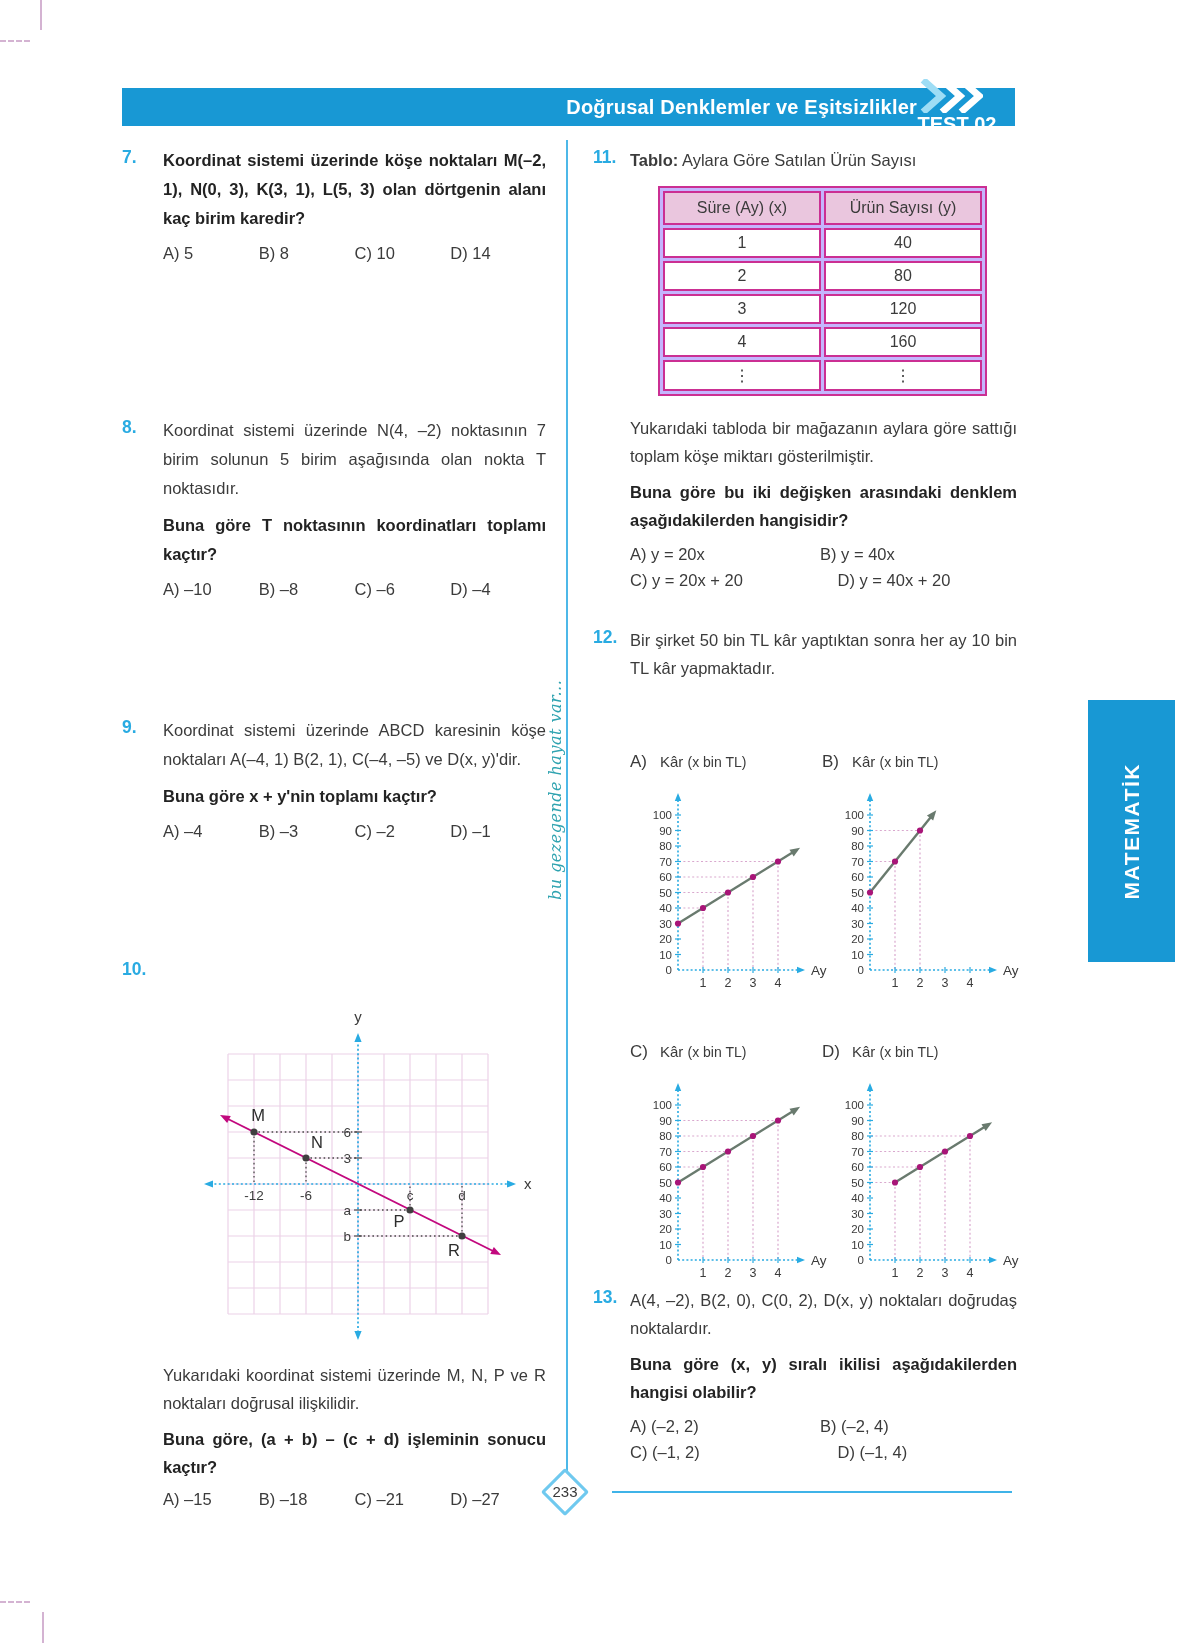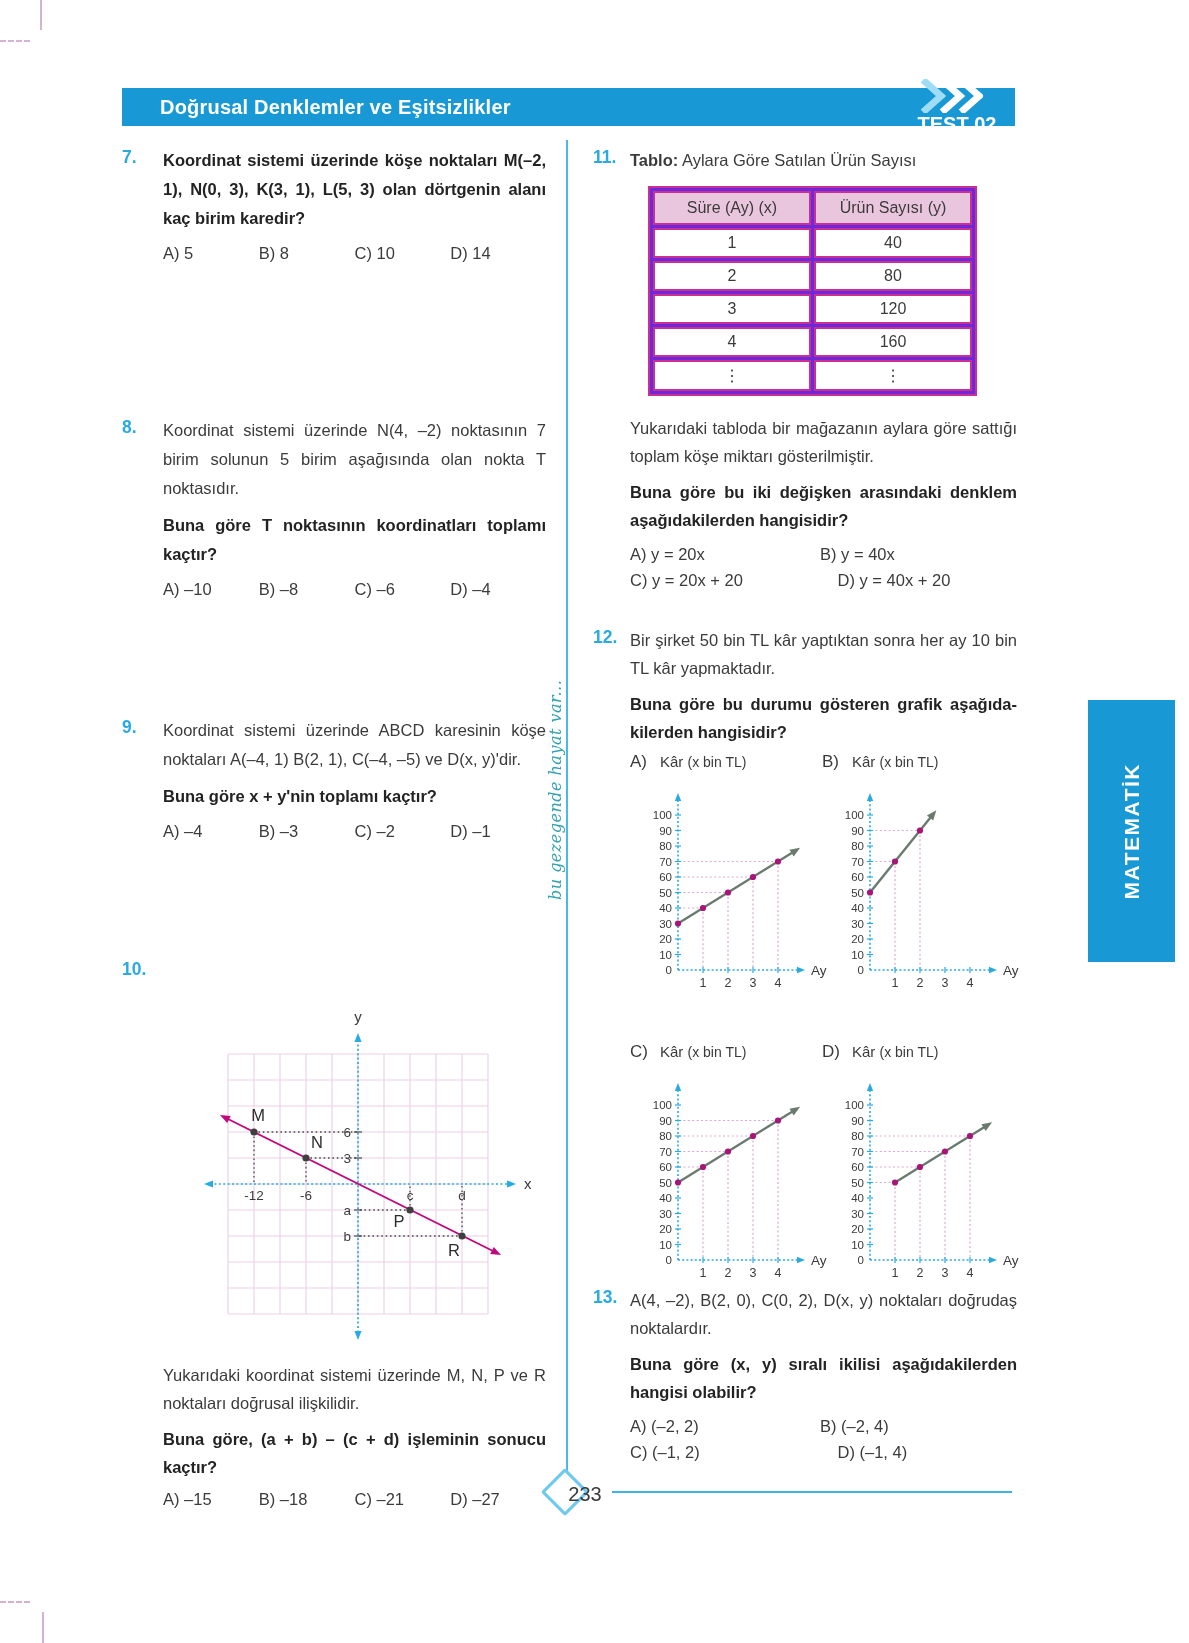--- a/index.html
+++ b/index.html
@@ -11,21 +11,21 @@
   
   .crop { position:absolute; }
   .crop-tl-v { left:40px; top:0; height:30px; border-left:2px solid #d4b3d2; }
   .crop-tl-h { left:0; top:40px; width:30px; border-top:2px dashed #d4b3d2; }
   .crop-bl-h { left:0; top:1601px; width:30px; border-top:2px dashed #d4b3d2; }
   .crop-bl-v { left:42px; top:1612px; height:31px; border-left:2px solid #d4b3d2; }
 
   
   .topbar {
     position:absolute; left:122px; top:88px; width:893px; height:38px;
-    background:#1898d4; display:flex; align-items:center; justify-content:space-between;padding-left:20px;
+    background:#1898d4; display:flex; align-items:center; justify-content:flex-end;padding-left:20px;
   }
   .topbar-title { color:#fff; font-weight:bold; font-size:20px; padding-left:18px; letter-spacing:0.2px; }
   .topbar-right { display:flex; align-items:center; padding-right:18px;flex-direction:column; }
   .chevrons { margin-right:14px; }
   .topbar-test { color:#fff; font-weight:bold; font-size:20px; }
 
   .divider { position:absolute; left:566px; top:140px; height:1340px; width:0; border-left:2px solid #4db8e8; }
 
   
   .q { position:absolute; }
@@ -34,21 +34,21 @@
   .qbody-r { margin-left:37px; }
   .qtext { font-size:16.5px; line-height:29px; text-align:justify; }
   .qtext-r { font-size:16.5px; line-height:28px; text-align:justify; }
   .qq { font-weight:bold; color:#232323; margin-top:8px; }
   .opts { display:flex; margin-top:11px; font-size:16.5px; }
   .opts4 span { width:106px; }
   .opts2 span { width:190px; }
   .optrow2 { margin-top:7px;gap:28px; }
 
   
-  .t11wrap { display:inline-block; border:2px solid #cb2f93; margin:12px 0 0 18px; background:#6d28d9; }
+  .t11wrap { display:inline-block; border:2px solid #cb2f93; margin:12px 0 0 28px; background:#c4b5fd; }
   .t11 { border-collapse:separate; border-spacing:3px; }
   .t11 th { border:2px solid #cb2f93; background:#eac6de; font-weight:normal; font-size:16px; width:158px; padding:6px 0; text-align:center; }
   .t11 td { border:2px solid #cb2f93; background:#fff; font-size:16px; padding:4px 0; text-align:center; }
   .after-table { margin-top:14px; }
 
   
   .q10fig { margin-left:-41px; margin-top:48px; }
   .after-fig { margin-top:13px; }
 
   
@@ -73,21 +73,21 @@
   .watermark {
     position:absolute; left:546px; top:660px; height:240px;
     writing-mode:vertical-rl; transform:rotate(180deg);
     font-family:"DejaVu Serif", serif; font-style:italic;
     font-size:16px; color:#2fa3b0; letter-spacing:0.5px; white-space:nowrap;
   }
 
   
   .footer-line { position:absolute; left:612px; top:1491px; width:400px; border-top:2px solid #3fb3e8; }
   .footer-diamond { position:absolute; left:548px; top:1475px; width:34px; height:34px; border:3px solid #6fc9ef; transform:rotate(45deg); background:#fff; border-radius:2px; }
-  .footer-num { position:absolute; left:568px; top:1483px; width:34px; text-align:center; font-size:20px; color:#3a3a3a; }
+  .footer-num { position:absolute; left:548px; top:1483px; width:34px; text-align:center; font-size:15px; color:#3a3a3a; }
 </style>
 </head>
 <body>
 
 <div class="page">
 
   <div class="crop crop-tl-v"></div>
   <div class="crop crop-tl-h"></div>
   <div class="crop crop-bl-h"></div>
   <div class="crop crop-bl-v"></div>
@@ -272,21 +272,20 @@
         <span>C) y = 20x + 20</span>
         <span>D) y = 40x + 20</span>
       </div>
     </div>
   </section>
 
   <section class="q" style="left:593px; top:626px; width:424px;">
     <span class="qnum">12.</span>
     <div class="qbody-r">
       <p class="qtext-r">Bir şirket 50 bin TL kâr yaptıktan sonra her ay 10 bin TL kâr yapmaktadır.</p>
-      <p class="qtext-r qq">Buna göre bu durumu gösteren grafik aşağıda- kilerden hangisidir?</p>
     </div>
   </section>
 
   <div class="mini" style="left:630px; top:752px;">
     <div class="mini-head">
       <span class="mini-letter">A)</span>
       <span class="mini-title"><span>Kâr</span> <span class="sfx">(x bin TL)</span></span>
     </div>
     <svg width="198" height="222">
         <line x1="73" y1="134" x2="73" y2="195" stroke="#d9a8ce" stroke-width="1.2" stroke-dasharray="2,2.4"></line>

